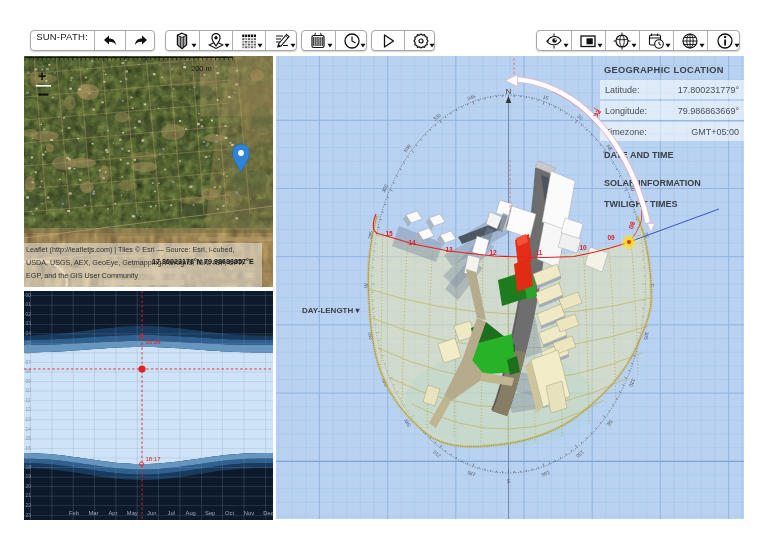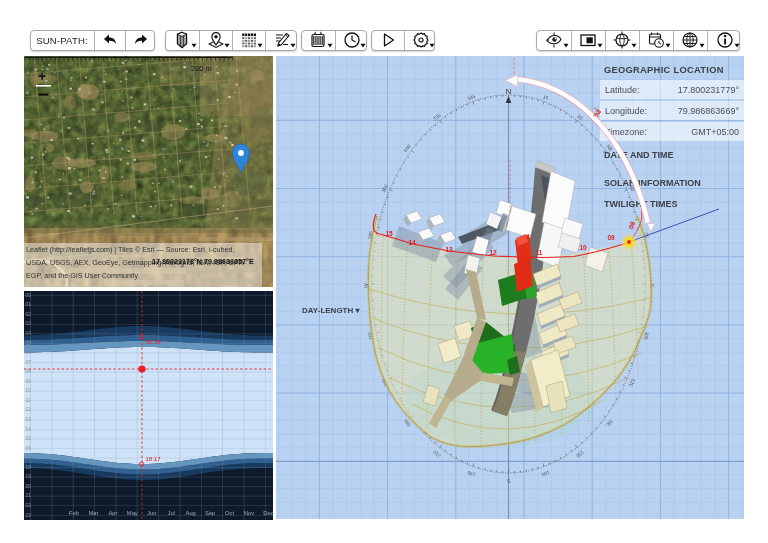--- a/index.html
+++ b/index.html
@@ -1,18 +1,18 @@
 <!DOCTYPE html>
 <html><head><meta charset="utf-8">
 <style>
 * { margin:0; padding:0; box-sizing:border-box; }
 html,body { width:768px; height:543px; background:#fff; font-family:"Liberation Sans", sans-serif; overflow:hidden; }
 #stage { position:relative; width:768px; height:543px; }
 .tbg { position:absolute; background:#fff; border:1px solid #a8a8a8; border-radius:4px; box-shadow:0 1px 1.5px rgba(0,0,0,0.18); }
-.tbc { position:absolute; top:0; height:100%; display:flex; align-items:center; justify-content:center; }
+.tbc { position:absolute; top:0; height:100%; display:flex; align-items:flex-start; justify-content:center; }
 .tblbl { font-size:9.5px; color:#222; letter-spacing:0.2px; }
 .crt { position:absolute; right:1.5px; bottom:2px; }
 </style></head>
 <body>
 <div id="stage">
 <div class="tbg" style="left:29.5px;top:29.5px;width:125px;height:21.5px">
       <div class="tbc" style="left:0px;width:63px;">
         <span class="tblbl">SUN-PATH:</span>
       </div>
       <div class="tbc" style="left:63px;width:31px;border-left:1px solid #b0b0b0;">

